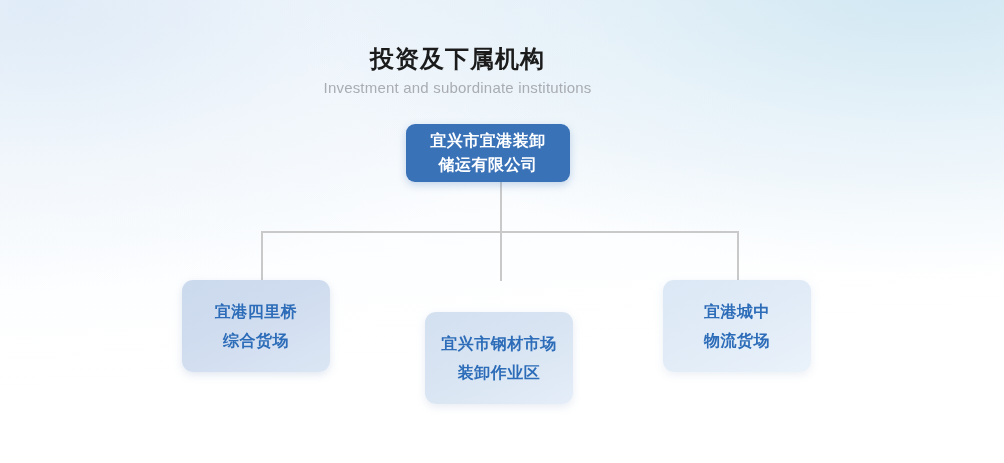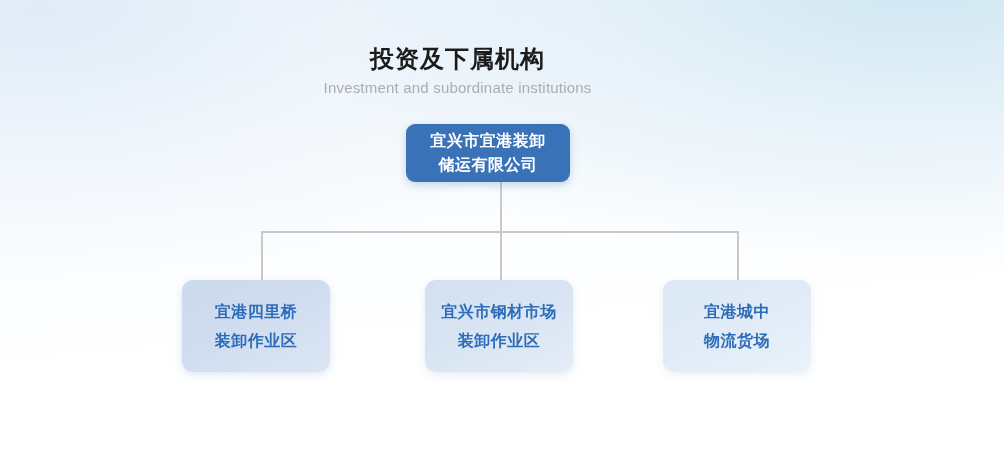--- a/index.html
+++ b/index.html
@@ -99,20 +99,21 @@
   }
   .node-child-0 {
     left: 182px;
     background: linear-gradient(155deg, #ccdaee 0%, #cfdcef 40%, #dbe6f4 100%);
     box-shadow: 0 3px 9px rgba(120,150,190,0.22);
   }
   .node-child-1 {
     left: 425px;
     background: linear-gradient(155deg, #d3e0f0 0%, #d8e4f2 45%, #e4edf8 100%);
     box-shadow: 0 3px 9px rgba(120,150,190,0.18);
+    margin-top: 32px;
   }
   .node-child-2 {
     left: 663px;
     background: linear-gradient(155deg, #dce8f5 0%, #e0ebf7 45%, #eaf2fa 100%);
     box-shadow: 0 3px 9px rgba(120,150,190,0.15);
   }
   .node-child-label {
     color: #2c6cb8;
     font-size: 16px;
     font-weight: bold;
@@ -138,21 +139,21 @@
   <div class="connector conn-drop-c"></div>
   <div class="connector conn-drop-r"></div>
 
   <div class="node-root">
     <div class="node-root-label">宜兴市宜港装卸
 储运有限公司</div>
   </div>
 
   <div class="node-child node-child-0">
     <div class="node-child-label">宜港四里桥
-装卸作业区</div>
+综合货场</div>
   </div>
 
   <div class="node-child node-child-1">
     <div class="node-child-label">宜兴市钢材市场
 装卸作业区</div>
   </div>
 
   <div class="node-child node-child-2">
     <div class="node-child-label">宜港城中
 物流货场</div>

